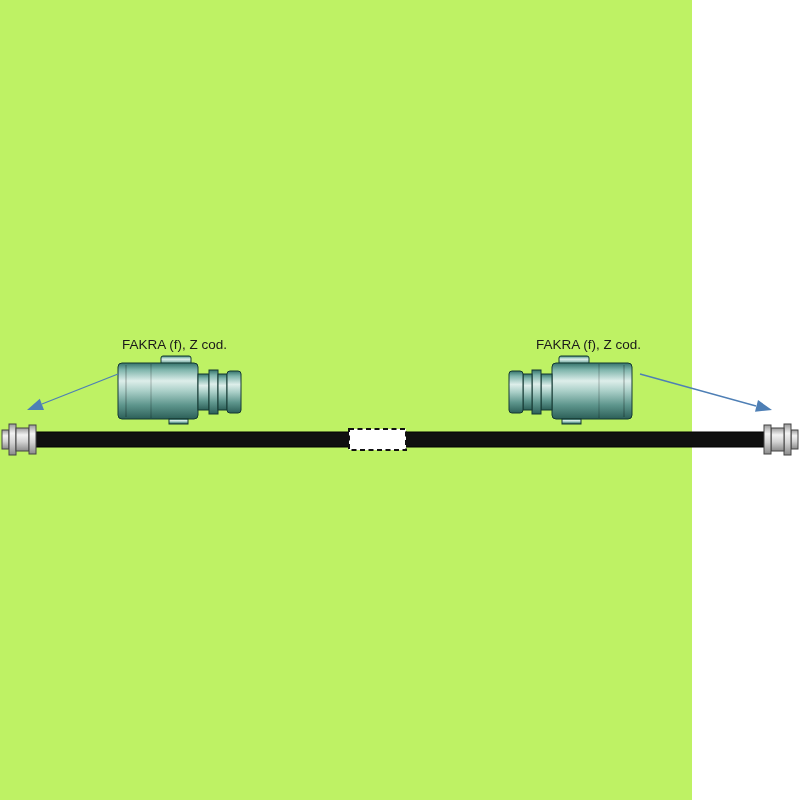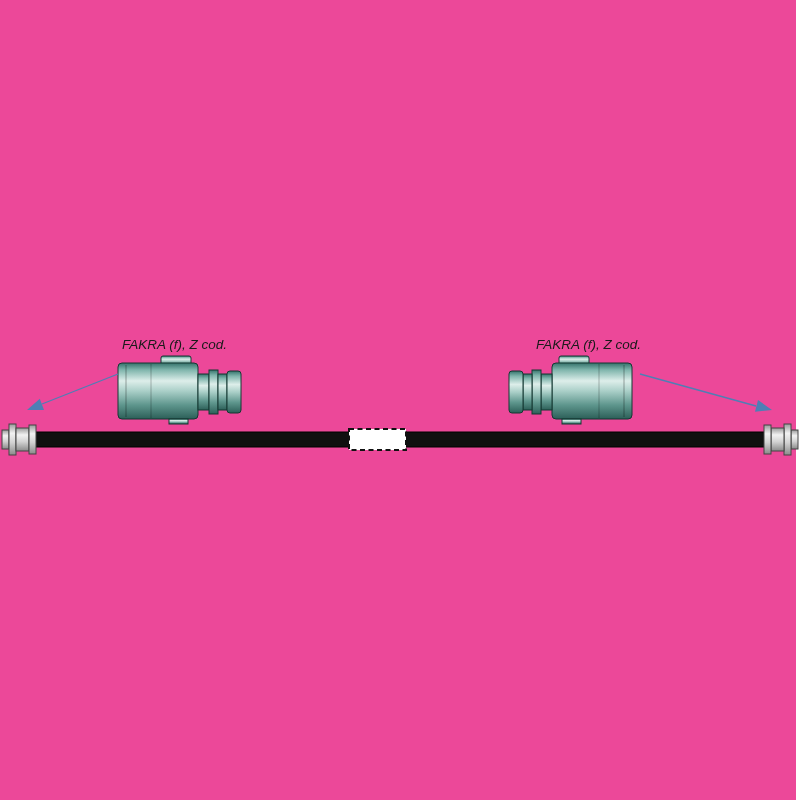--- a/index.html
+++ b/index.html
@@ -6,24 +6,23 @@
     margin: 0;
     padding: 0;
     background: #ffffff;
     width: 800px;
     height: 800px;
     overflow: hidden;
     font-family: "Liberation Sans", sans-serif;
   }
   .stage {
     position: relative;
-    width: 796px;
+    width: 692px;
     height: 800px;
-    background: #ec4899;
-    font-style: italic;
+    background: #bef264;
   }
   svg { display: block; }
   text.connector-label {
     font-family: "Liberation Sans", sans-serif;
     font-size: 13.5px;
     fill: #1a1a1a;
   }
 </style>
 </head>
 <body>

